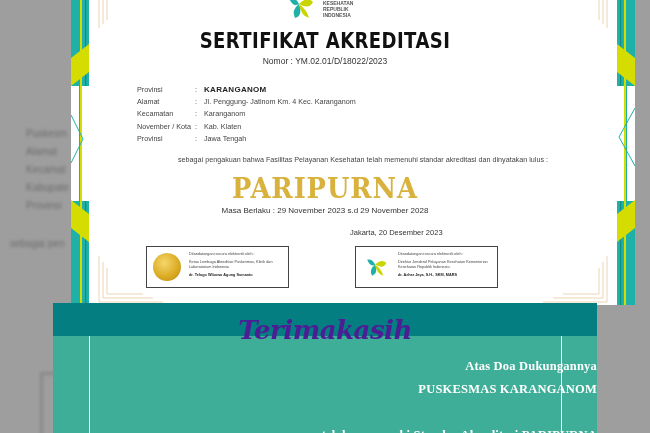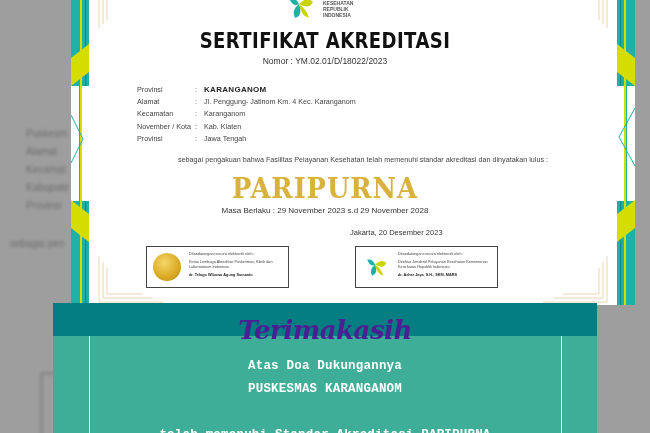--- a/index.html
+++ b/index.html
@@ -47,21 +47,21 @@
 
   .corner { position: absolute; width: 70px; height: 30px; }
 
   
   .banner { position: absolute; left: 53px; top: 303px; width: 544px; height: 140px; background: #3fae98; }
   .banner-top { position: absolute; left: 0; top: 0; width: 544px; height: 33px; background: #047e80; }
   .vline { position: absolute; top: 33px; width: 1px; height: 110px; background: #e9fff9; }
   .vline.l { left: 36px; }
   .vline.r { left: 508px; }
   .thanks { position: absolute; left: 0; width: 544px; top: 12px; text-align: center; font-family: "DejaVu Serif", serif; font-style: italic; font-weight: bold; font-size: 26px; color: #4c1d95; letter-spacing: -0.5px; }
-  .msg { position: absolute; left: 0; width: 544px; text-align: center; font-family: Liberation Mono, monospace; font-weight: bold; font-size: 12.5px; color: #ffffff; letter-spacing: 0.2px; }
+  .msg { position: absolute; left: 0; width: 544px; text-align: right; font-family: Liberation Serif, serif; font-weight: bold; font-size: 12.5px; color: #ffffff; letter-spacing: 0.2px; }
   .msg.m1 { top: 56px; }
   .msg.m2 { top: 79px; }
   .msg.m3 { top: 102px; }
   .msg.m4 { top: 125px; }
 </style>
 </head>
 <body>
 
 <div class="bg-blur">
   <div class="lbl" style="top:128px">Puskesm</div>

